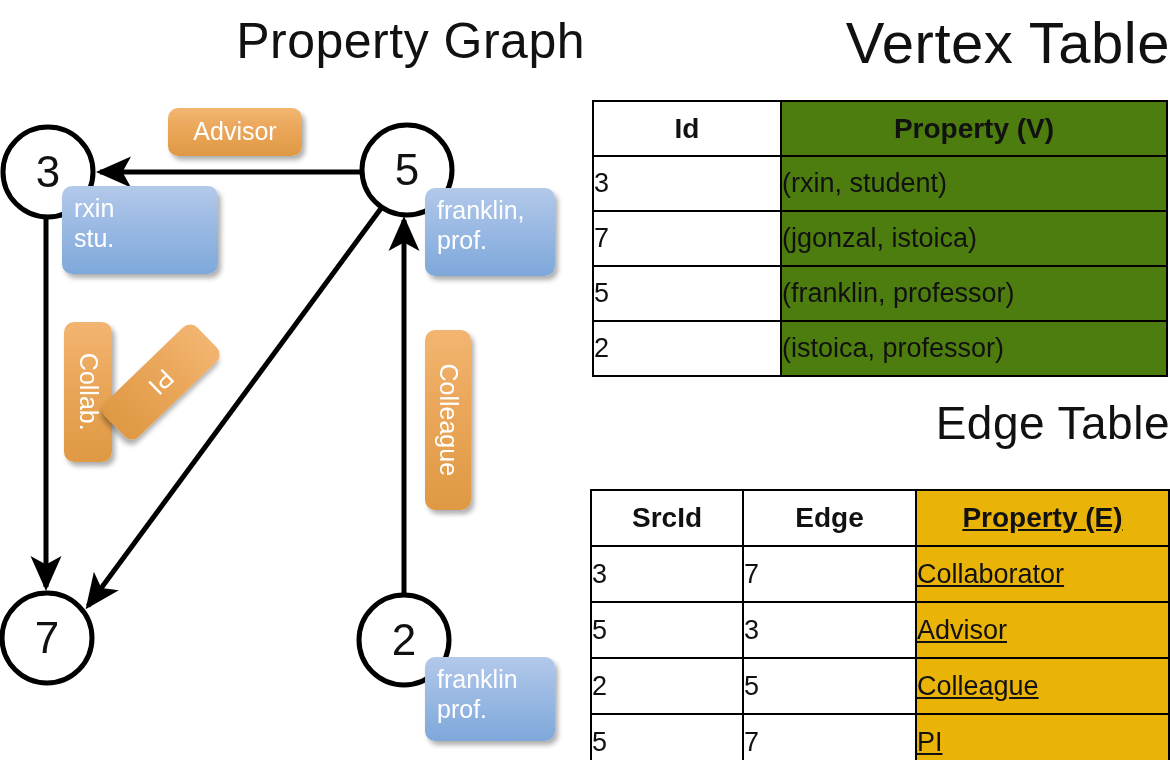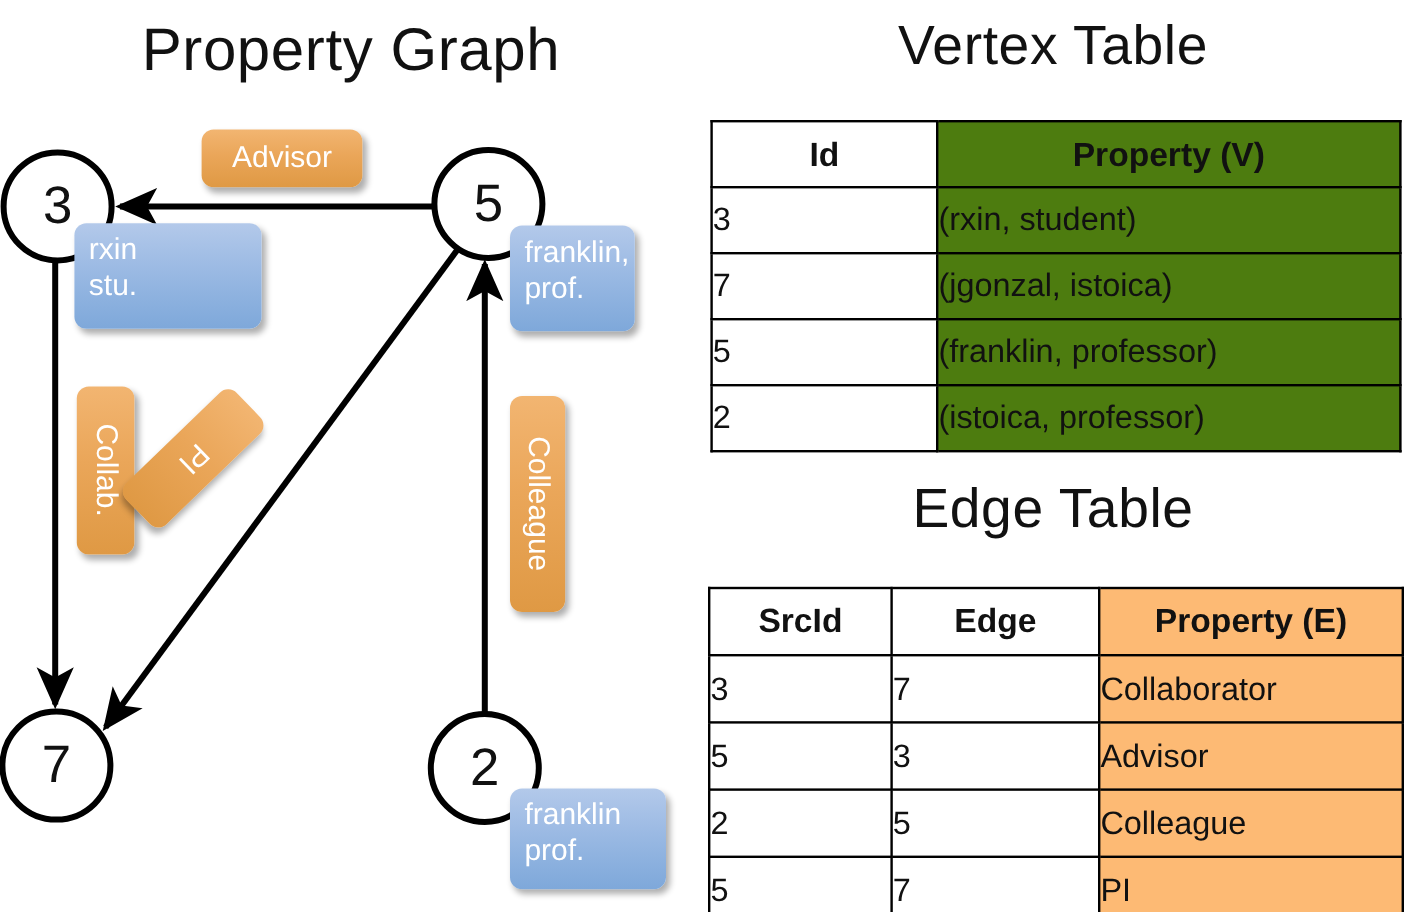--- a/index.html
+++ b/index.html
@@ -18,24 +18,24 @@
 
   
   .title {
     position: absolute;
     font-weight: 400;
     font-size: 48px;
     line-height: 1;
     color: #111111;
     letter-spacing: 0.5px;
     white-space: nowrap;
-    text-align: center;
+    text-align: right;
   }
   #title-property-graph { left: 0px;   top: 16px;  width: 585px; font-size: 50px; }
-  #title-vertex-table   { left: 585px; top: 14px;  width: 585px; font-size: 46px; }
+  #title-vertex-table   { left: 585px; top: 14px;  width: 585px; font-size: 58px; }
   #title-edge-table     { left: 585px; top: 400px; width: 585px; font-size: 46px; }
 
   
   #graph-panel {
     position: absolute;
     left: 0; top: 0;
     width: 585px; height: 760px;
   }
   #graph-svg {
     position: absolute;
@@ -68,21 +68,21 @@
     background: linear-gradient(to bottom, #b3c9ea 0%, #9dbbe4 40%, #7ea8da 100%);
   }
   .box.orange {
     background: linear-gradient(to bottom, #f0b165 0%, #eca busy 40%, #e09a45 100%);
     background: linear-gradient(to bottom, #f2b571 0%, #eca košt 45%, #df9944 100%);
     background: linear-gradient(to bottom, #f2b571 0%, #eaa659 45%, #df9944 100%);
   }
 
   
   #box-rxin      { left: 62px;  top: 186px; width: 156px; height: 88px; }
-  #box-franklin  { left: 425px; top: 188px; width: 104px; height: 88px; }
+  #box-franklin  { left: 425px; top: 188px; width: 130px; height: 88px; }
   #box-jgonzal   { left: 62px;  top: 655px; width: 137px; height: 86px; }
   #box-istoica   { left: 425px; top: 657px; width: 130px; height: 84px; }
 
   #box-advisor   { left: 168px; top: 108px; width: 134px; height: 48px;
                    text-align: center; padding: 9px 6px; }
 
   #box-collab    { left: 64px;  top: 322px; width: 48px;  height: 140px; padding: 0; }
   #box-colleague { left: 425px; top: 330px; width: 46px;  height: 180px; padding: 0; }
   #box-pi        { left: 137px; top: 318px; width: 48px;  height: 128px; padding: 0;
                    transform: rotate(46deg); transform-origin: 50% 50%; }
@@ -126,21 +126,21 @@
   #vertex-table col.c-id   { width: 188px; }
   #vertex-table col.c-prop { width: 386px; }
   #vertex-table td, #vertex-table th { height: 53px; }
   .cell-blue { background: #4d7c0f; }
 
   #edge-table { left: 590px; top: 489px; width: 578px; }
   #edge-table col.c-src  { width: 152px; }
   #edge-table col.c-dst  { width: 173px; }
   #edge-table col.c-prop { width: 253px; }
   #edge-table td, #edge-table th { height: 54px; }
-  .cell-orange { background: #fdba74; }
+  .cell-orange { background: #eab308; text-decoration: underline; }
 </style>
 </head>
 <body>
 
 <div class="title" id="title-property-graph">Property Graph</div>
 
 <div class="title" id="title-vertex-table">Vertex Table</div>
 
 <div class="title" id="title-edge-table">Edge Table</div>
 

